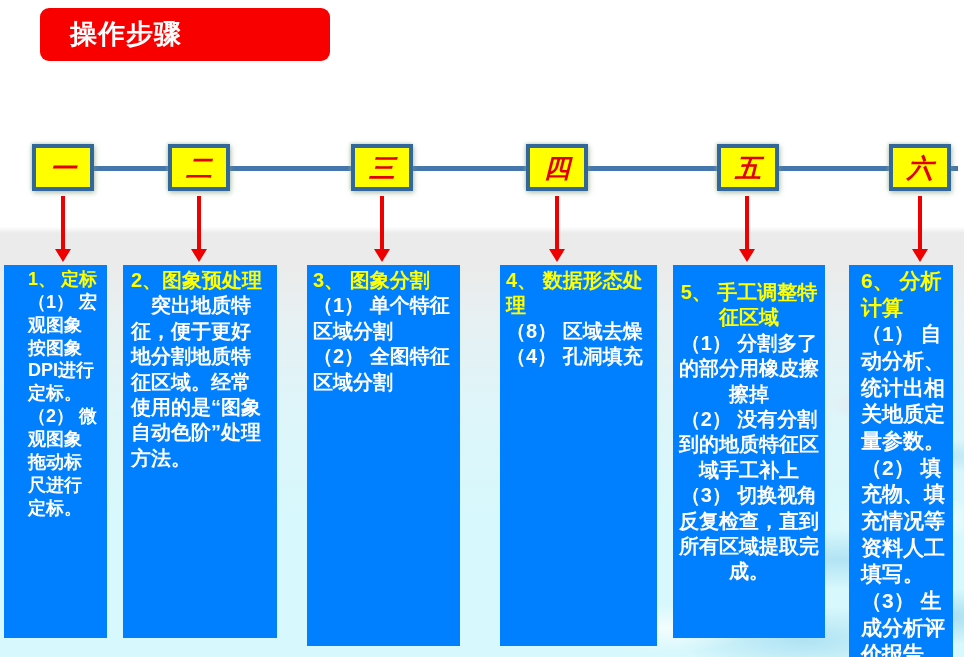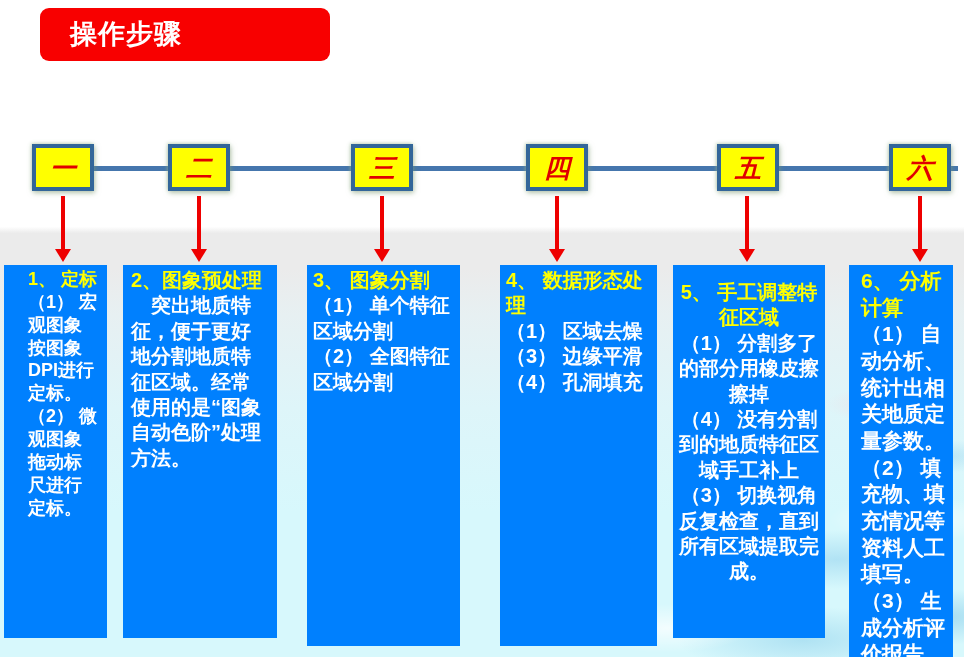--- a/index.html
+++ b/index.html
@@ -135,29 +135,28 @@
   </div>
 
   <div class="step s3">
     <div class="step-title">3、 图象分割</div>
     <p>（1） 单个特征区域分割</p>
     <p>（2） 全图特征区域分割</p>
   </div>
 
   <div class="step s4">
     <div class="step-title">4、 数据形态处理</div>
-    <p>（1） 区域去燥</p>
-    <p>（3） 边缘平滑</p>
+    <p>（8） 区域去燥</p>
     <p>（4） 孔洞填充</p>
   </div>
 
   <div class="step s5">
     <div class="step-title">5、 手工调整特征区域</div>
     <p>（1） 分割多了的部分用橡皮擦擦掉</p>
-    <p>（4） 没有分割到的地质特征区域手工补上</p>
+    <p>（2） 没有分割到的地质特征区域手工补上</p>
     <p>（3） 切换视角反复检查，直到所有区域提取完成。</p>
   </div>
 
   <div class="step s6">
     <div class="step-title">6、 分析计算</div>
     <p>（1） 自动分析、统计出相关地质定量参数。</p>
     <p>（2） 填充物、填充情况等资料人工填写。</p>
     <p>（3） 生成分析评价报告。</p>
   </div>
 

